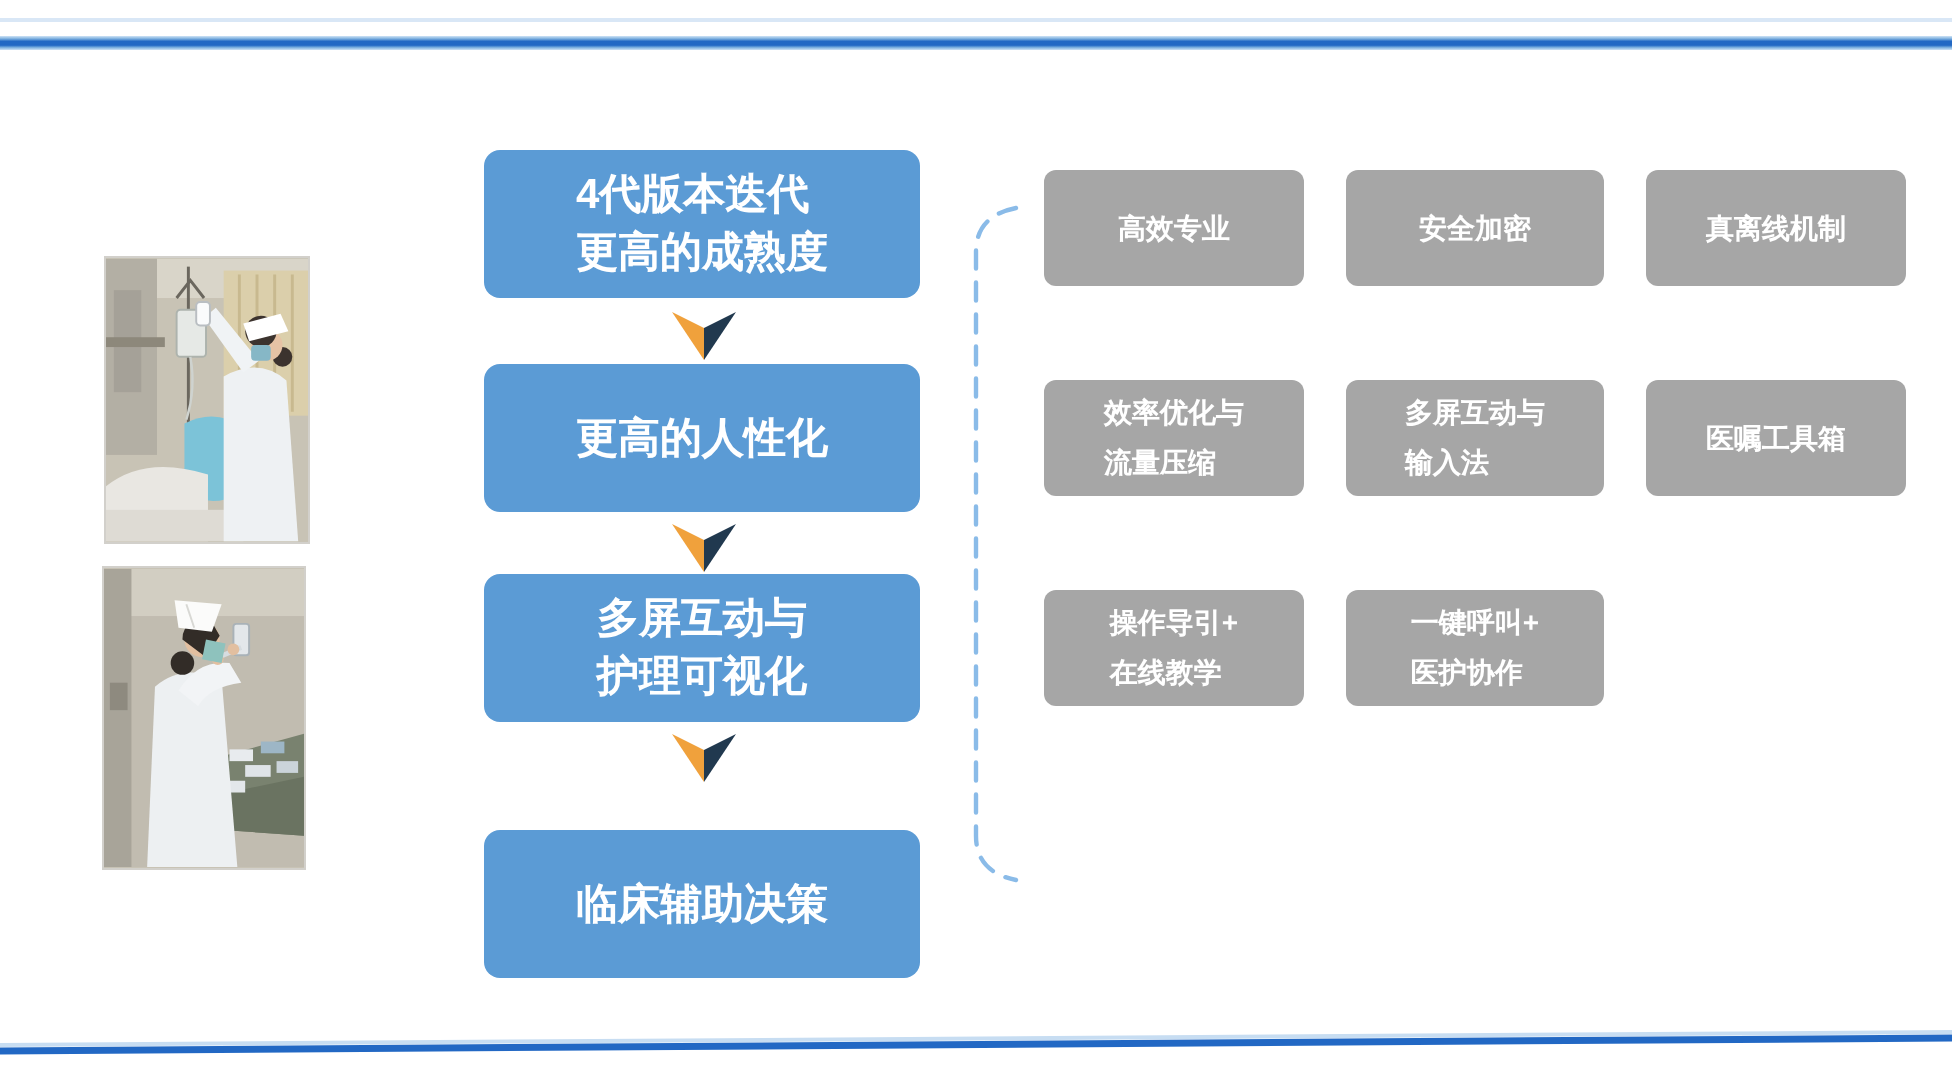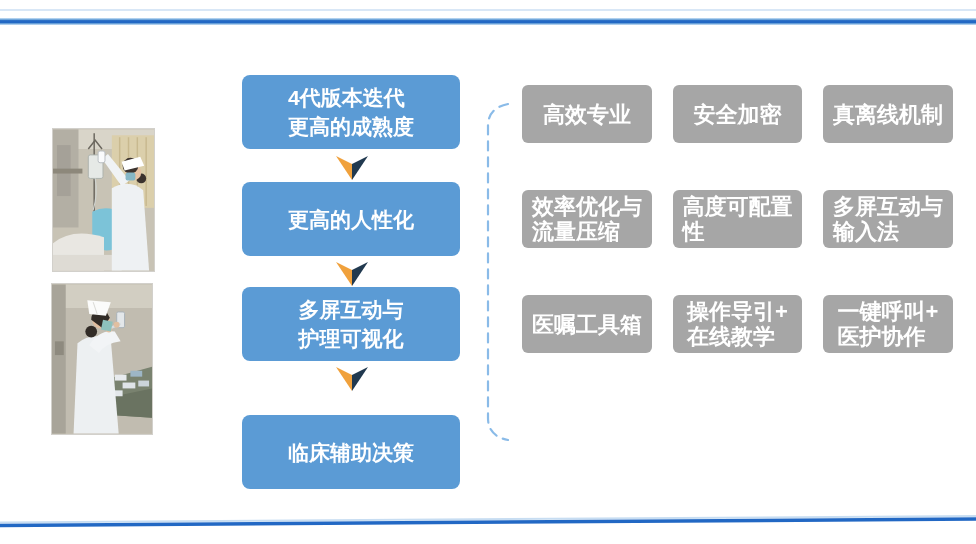--- a/index.html
+++ b/index.html
@@ -44,21 +44,21 @@
 
   
   .feature-grid{
     position:absolute;left:522px;top:85px;width:431px;
     display:grid;grid-template-columns:130px 129px 130px;column-gap:21px;
     grid-auto-rows:58px;row-gap:47px;
   }
   .feature-box{
     background:var(--feature-box-color);color:var(--text-color);border-radius:6px;
     display:flex;align-items:center;justify-content:center;
-    font-size:22px;font-weight:bold;line-height:25px;box-sizing:border-box;padding:0 6px;
+    font-size:14px;font-weight:bold;line-height:25px;box-sizing:border-box;padding:0 6px;
   }
   .feature-box span{white-space:pre-line;text-align:left;}
 </style>
 </head>
 <body>
 
 <div class="slide">
 
   <div class="top-hairline"></div>
   <div class="top-bar"></div>
@@ -161,24 +161,20 @@
       <span>安全加密</span>
     </div>
     <div class="feature-box">
       <span>真离线机制</span>
     </div>
     <div class="feature-box">
       <span>效率优化与
 流量压缩</span>
     </div>
     <div class="feature-box">
-      <span>高度可配置
-性</span>
-    </div>
-    <div class="feature-box">
       <span>多屏互动与
 输入法</span>
     </div>
     <div class="feature-box">
       <span>医嘱工具箱</span>
     </div>
     <div class="feature-box">
       <span>操作导引+
 在线教学</span>
     </div>

